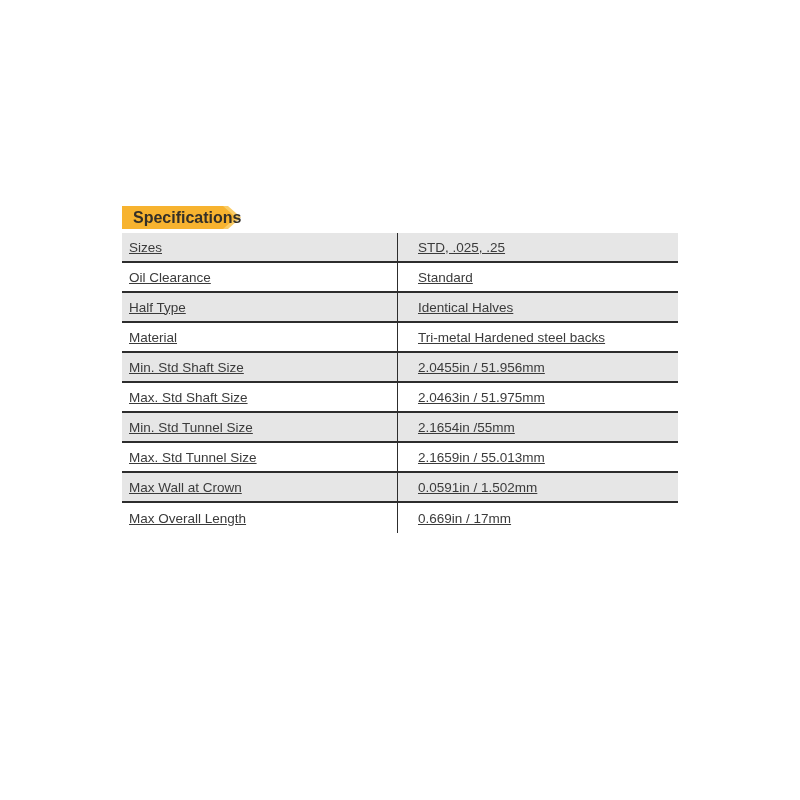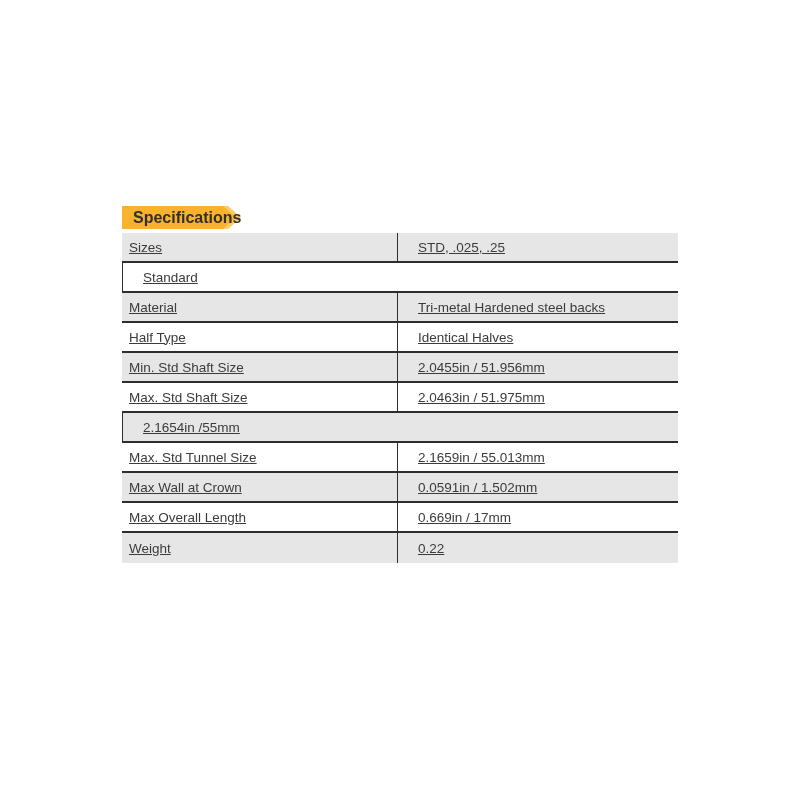--- a/index.html
+++ b/index.html
@@ -98,63 +98,61 @@
       <span class="tag-label">Specifications</span>
     </div>
 
     <div class="spec-table" id="spec-table">
   <div class="spec-row">
     <div class="spec-label">Sizes</div>
     <div class="spec-value">STD, .025, .25</div>
   </div>
 
   <div class="spec-row">
+    <div class="spec-label">Oil Clearance</div>
     <div class="spec-value">Standard</div>
+  </div>
+
+  <div class="spec-row">
+    <div class="spec-label">Half Type</div>
+    <div class="spec-value">Identical Halves</div>
   </div>
 
   <div class="spec-row">
     <div class="spec-label">Material</div>
     <div class="spec-value">Tri-metal Hardened steel backs</div>
-  </div>
-
-  <div class="spec-row">
-    <div class="spec-label">Half Type</div>
-    <div class="spec-value">Identical Halves</div>
   </div>
 
   <div class="spec-row">
     <div class="spec-label">Min. Std Shaft Size</div>
     <div class="spec-value">2.0455in / 51.956mm</div>
   </div>
 
   <div class="spec-row">
     <div class="spec-label">Max. Std Shaft Size</div>
     <div class="spec-value">2.0463in / 51.975mm</div>
   </div>
 
   <div class="spec-row">
+    <div class="spec-label">Min. Std Tunnel Size</div>
     <div class="spec-value">2.1654in /55mm</div>
   </div>
 
   <div class="spec-row">
     <div class="spec-label">Max. Std Tunnel Size</div>
     <div class="spec-value">2.1659in / 55.013mm</div>
   </div>
 
   <div class="spec-row">
     <div class="spec-label">Max Wall at Crown</div>
     <div class="spec-value">0.0591in / 1.502mm</div>
   </div>
 
   <div class="spec-row">
     <div class="spec-label">Max Overall Length</div>
     <div class="spec-value">0.669in / 17mm</div>
   </div>
 
-  <div class="spec-row">
-    <div class="spec-label">Weight</div>
-    <div class="spec-value">0.22</div>
-  </div>
 
 </div>
 
   </div>
 </div>
 
 </body></html>

